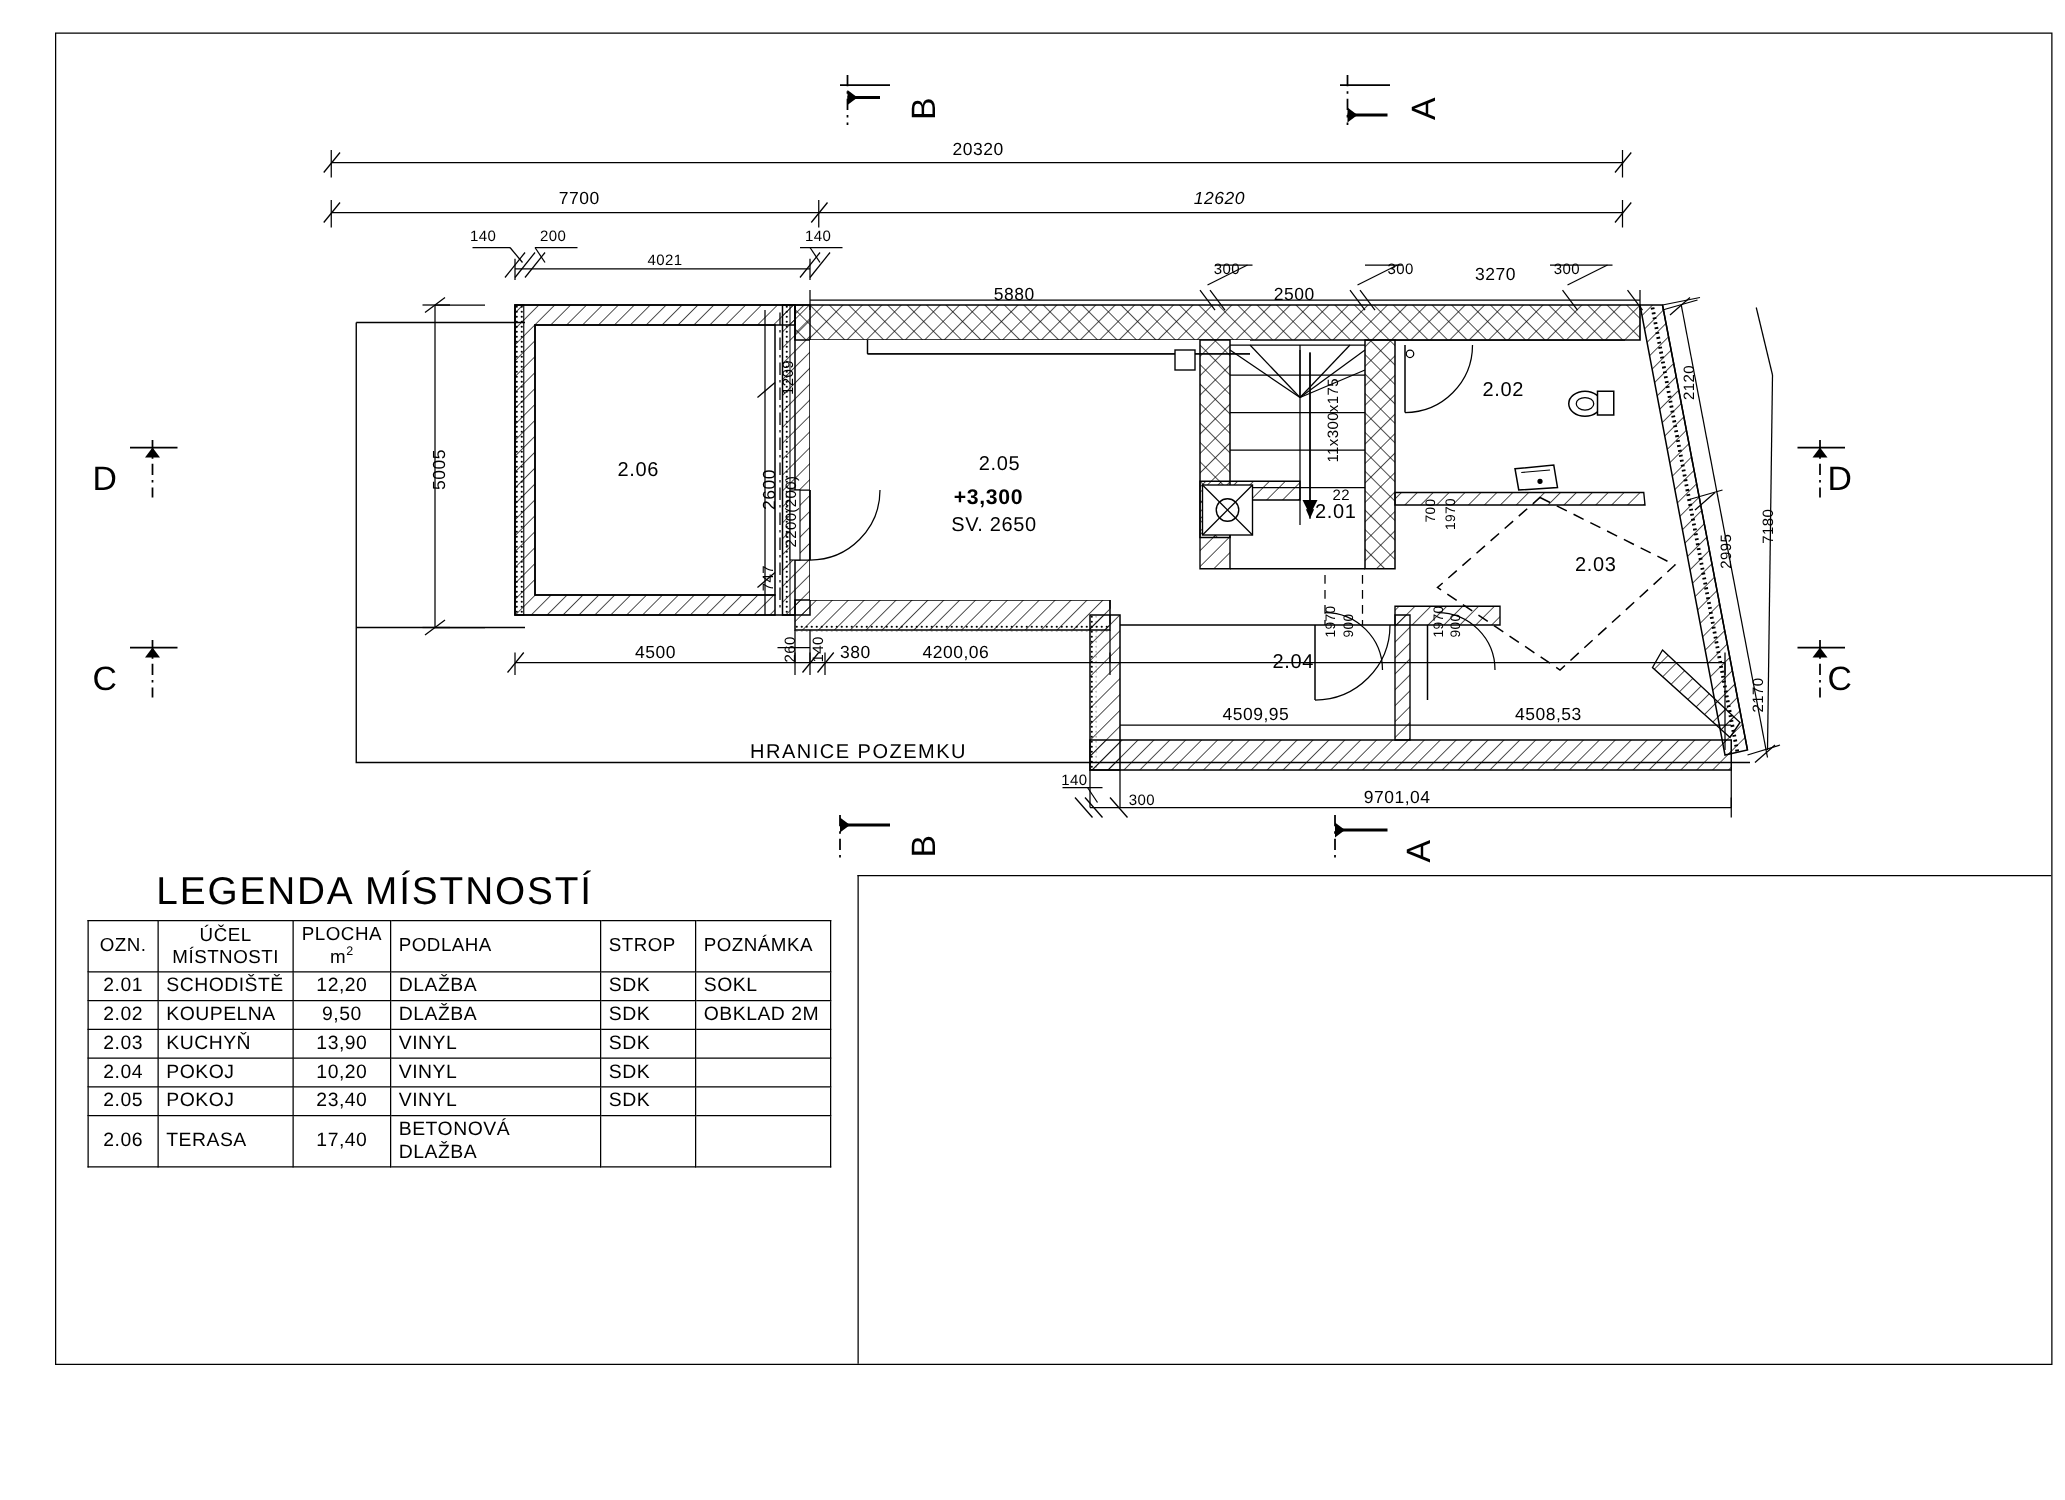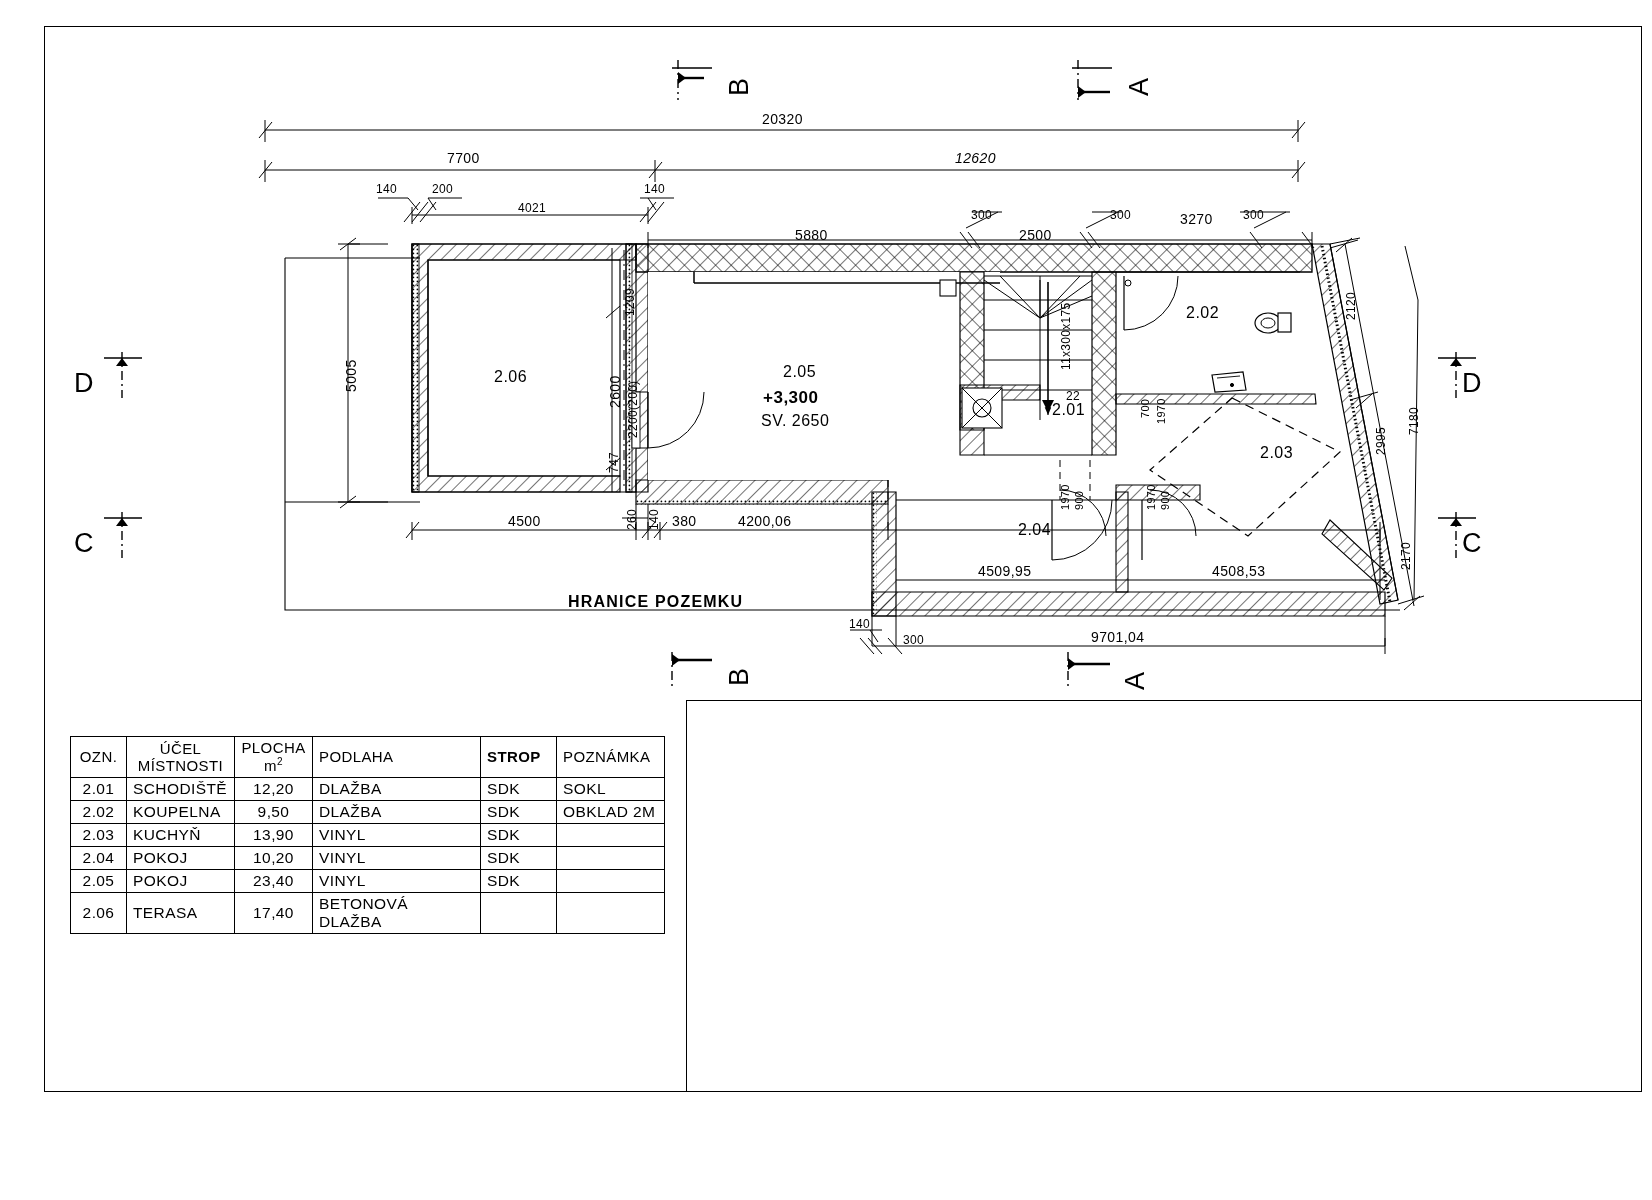--- a/index.html
+++ b/index.html
@@ -429,41 +429,42 @@
 
   <div class="txt dimsm" style="left:849px;top:618px;">140</div>
   <div class="txt dimsm" style="left:903px;top:634px;">300</div>
   <div class="txt dim" style="left:1091px;top:630px;">9701,04</div>
 
   <div class="txt dimsm rot90" style="left:1345px;top:320px;">2120</div>
   <div class="txt dimsm rot90" style="left:1375px;top:455px;">2995</div>
   <div class="txt dimsm rot90" style="left:1408px;top:435px;">7180</div>
   <div class="txt dimsm rot90" style="left:1400px;top:570px;">2170</div>
 
-  <div class="txt" style="left:568px;top:594px;font-size:16px;letter-spacing:1.2px;font-weight:bold;">HRANICE POZEMKU</div>
-
+  <div class="txt" style="left:600px;top:594px;font-size:16px;letter-spacing:1.2px;">HRANICE POZEMKU</div>
+
+  <div id="legend-title">LEGENDA MÍSTNOSTÍ</div>
 
   <table class="legend">
     <thead>
       <tr>
         <th class="col-ozn">
           <span>OZN.</span>
         </th>
         <th class="col-ucel">
           <span>ÚČEL</span><br>
           <span>MÍSTNOSTI</span>
         </th>
         <th class="col-plocha">
           <span>PLOCHA</span><br>
           <span>m</span><span class="sup">2</span>
         </th>
         <th class="col-podlaha" style="text-align:left;">
           <span>PODLAHA</span>
         </th>
-        <th class="col-strop" style="text-align:left;font-weight:bold;">
+        <th class="col-strop" style="text-align:left;">
           <span>STROP</span>
         </th>
         <th class="col-pozn" style="text-align:left;">
           <span>POZNÁMKA</span>
         </th>
       </tr>
     </thead>
     <tbody id="legend-body">
         <tr>
           <td class="c col-ozn">2.01</td>

